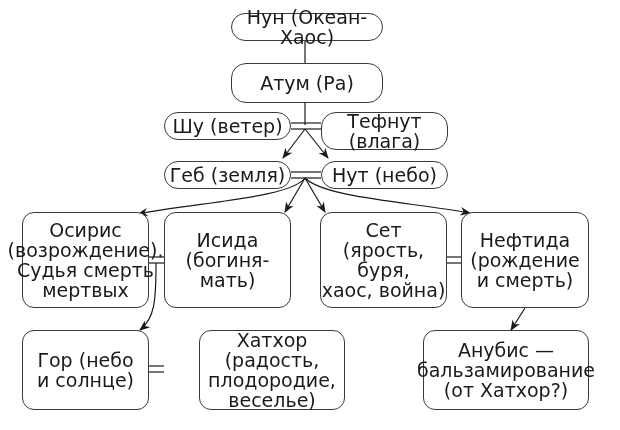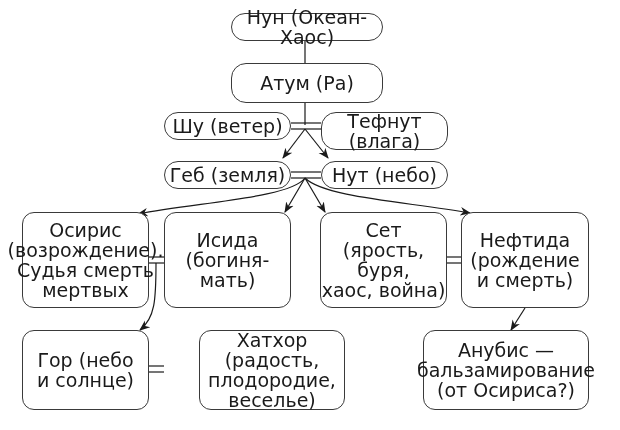--- a/index.html
+++ b/index.html
@@ -76,13 +76,13 @@
 (рождение
 и смерть)</div>
 
 <div class="node card" style="left:22px;top:330px;width:127px;height:80px;">Гор (небо
 и солнце)</div>
 <div class="node card" style="left:164px;top:330px;width:146px;height:80px;margin-left:35px;">Хатхор (радость,
 плодородие,
 веселье)</div>
 <div class="node card" style="left:423px;top:330px;width:166px;height:80px;">Анубис —
 бальзамирование
-(от Осириса?)</div>
+(от Хатхор?)</div>
 
 </body></html>

